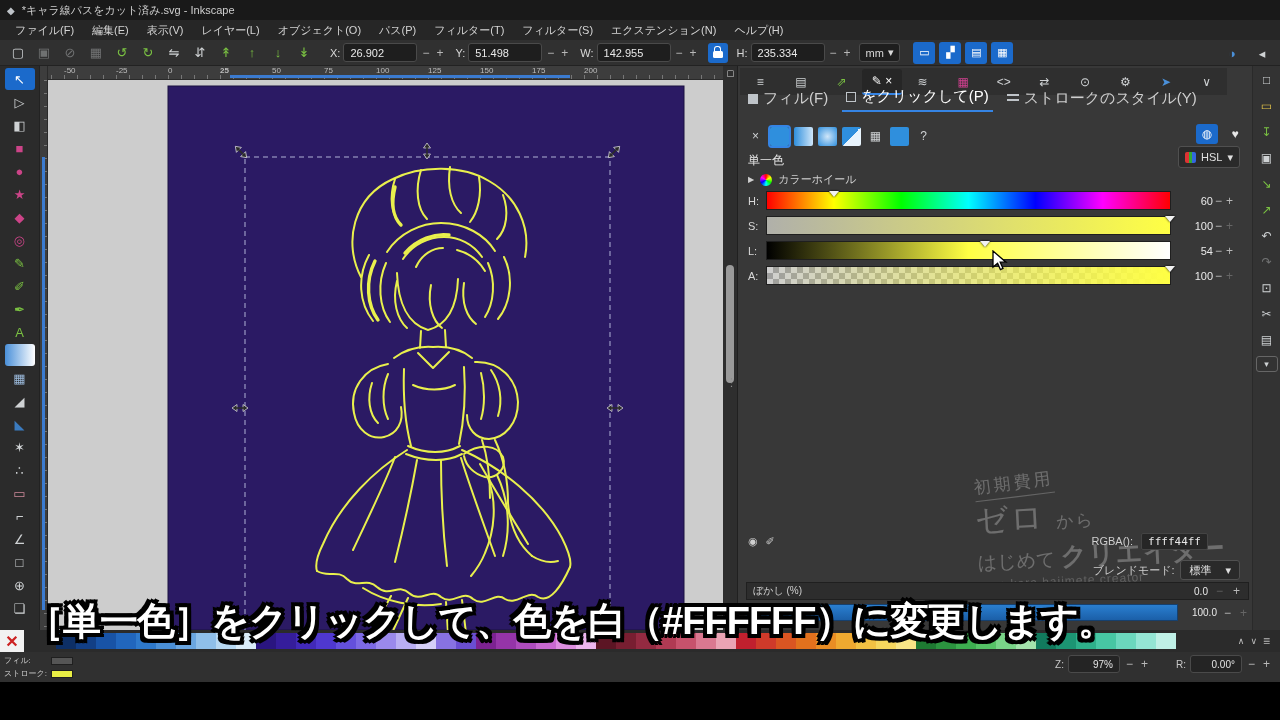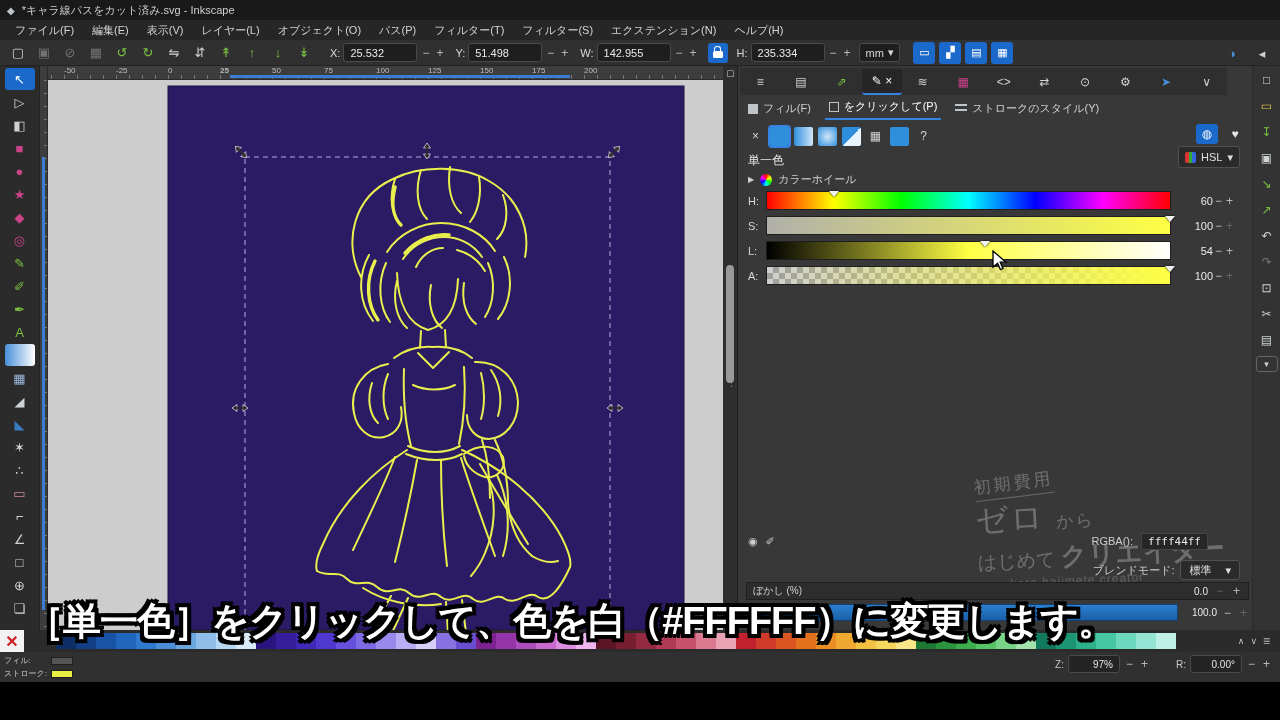--- a/index.html
+++ b/index.html
@@ -43,21 +43,21 @@
   .splitter-dots{position:absolute;left:686px;top:310px;color:#8a8a8a;font-size:11px;letter-spacing:0;}
   .snapbar-corner{position:absolute;left:684px;top:0px;width:13px;height:13px;color:#cfcfcf;font-size:9px;display:flex;align-items:center;justify-content:center;}
   
   .dock{position:absolute;left:737px;top:0;width:543px;height:564px;background:#383838;border-left:1px solid #202020;}
   .dock-tabbar{position:absolute;left:2px;top:2px;width:487px;height:27px;background:#2f2f2f;display:flex;align-items:center;}
   .dock-tab{width:41px;height:26px;font-size:12px;}
   .dock-tab.selected{background:#262626;border-bottom:2px solid #3584e4;color:#fff;}
   .cmdcol{position:absolute;right:0;top:0;width:28px;height:564px;background:#333;display:flex;flex-direction:column;align-items:center;padding-top:4px;gap:6px;border-left:1px solid #2a2a2a;}
   .cmd-btn{width:22px;height:20px;font-size:12px;}
   .cmd-btn.boxed{border:1px solid #666;border-radius:3px;height:16px;font-size:9px;}
-  .fs-tabs{position:absolute;left:6px;top:32px;width:485px;height:22px;display:flex;gap:10px;font-size:11px;align-items:flex-end;}
+  .fs-tabs{position:absolute;left:6px;top:24px;width:485px;height:22px;display:flex;gap:10px;font-size:15px;align-items:flex-end;}
   .fs-tab{display:flex;align-items:center;gap:5px;padding:2px 4px 4px 4px;color:#cfcfcf;}
   .fs-tab.active{border-bottom:2px solid #3584e4;color:#fff;}
   .fs-tab .sq{width:10px;height:10px;background:#bfc4c9;display:inline-block;}
   .fs-tab .sq.hollow{background:transparent;border:1.5px solid #bfc4c9;}
   .fs-tab .lines{width:12px;height:10px;display:inline-block;background:repeating-linear-gradient(180deg,#bfc4c9 0 2px,transparent 2px 5px);}
   .paint-row{position:absolute;left:8px;top:58px;width:500px;height:24px;display:flex;align-items:center;gap:5px;}
   .paint-btn{width:19px;height:19px;font-size:12px;border-radius:2px;}
   .paint-btn.selected{outline:2px solid #3584e4;}
   .fillrule{position:absolute;right:34px;top:58px;display:flex;gap:6px;}
   .fr-btn{width:22px;height:20px;border-radius:3px;display:flex;align-items:center;justify-content:center;font-size:12px;}
@@ -171,21 +171,21 @@
         </div>
         <div class="tb-btn">
           <span style="color: rgb(122, 193, 66);">↓</span>
         </div>
         <div class="tb-btn">
           <span style="color: rgb(122, 193, 66);">↡</span>
         </div>
       </div>
     <div class="spinbox">
       <span>X:</span>
-      <div class="val">25.532</div>
+      <div class="val">26.902</div>
       <span class="spin">−</span>
       <span class="spin">+</span>
     </div>
     <div class="spinbox">
       <span>Y:</span>
       <div class="val">51.498</div>
       <span class="spin">−</span>
       <span class="spin">+</span>
     </div>
     <div class="spinbox">

